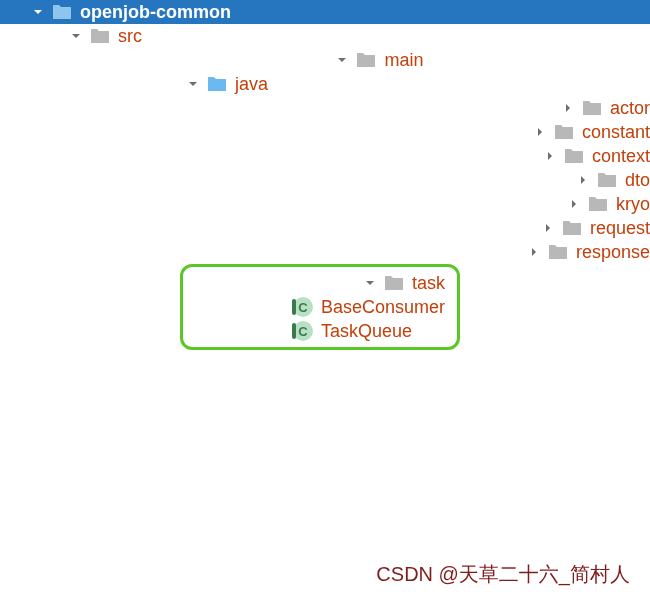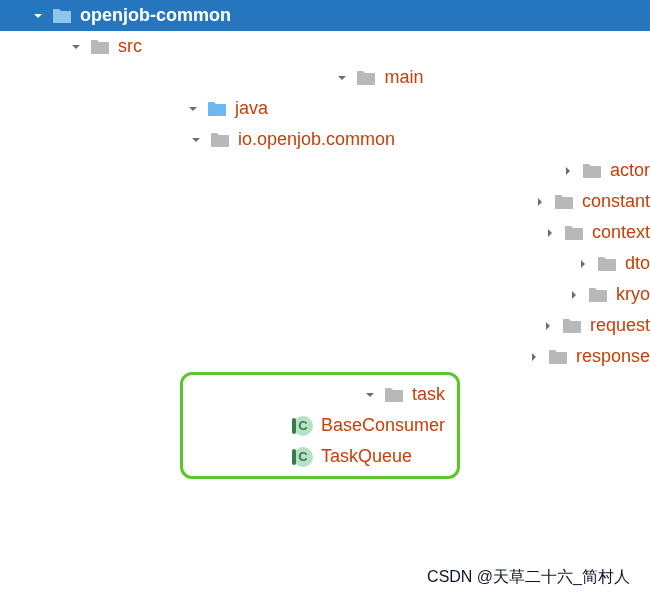--- a/index.html
+++ b/index.html
@@ -14,21 +14,21 @@
       width: 650px;
       height: 612px;
       overflow: hidden;
     }
     .tree {
       user-select: none;
     }
     .tree-item {
       display: flex;
       align-items: center;
-      height: 31px;
+      height: 24px;
       white-space: nowrap;
     }
     .tree-item.root-selected {
       background: #2675BF;
       color: #ffffff;
       font-weight: 600;
     }
     .chevron {
       width: 16px;
       height: 16px;
@@ -110,22 +110,22 @@
     .indent-1 { padding-left: 68px; }
     .indent-2 { padding-left: 108px; justify-content: center; }
     .indent-3 { padding-left: 148px; margin-left: 37px; }
     .indent-4 { padding-left: 188px; }
     .indent-5 { padding-left: 228px; justify-content: flex-end; }
     .indent-6 { padding-left: 268px; }
     .watermark {
       position: absolute;
       bottom: 24px;
       right: 20px;
-      color: #0f172a;
-      font-size: 16px;
+      color: #7f1d1d;
+      font-size: 20px;
       pointer-events: none;
     }
   </style>
 </head>
 <body>
 
 <div class="tree">
 
   <div class="tree-item root-selected indent-0">
     <span class="chevron expanded">
@@ -176,33 +176,20 @@
         </svg>
     </span>
     <span class="icon folder-icon">
       <svg viewBox="0 0 20 16">
           <path fill="#6cb8f0" d="M1 2 C1 1 1 1 2 1 L7 1 L9 3 L18 3 C19 3 19 3 19 4 L19 14 C19 15 19 15 18 15 L2 15 C1 15 1 15 1 14 Z"></path>
         </svg>
     </span>
     <span class="label">java</span>
   </div>
 
-  <div class="tree-item indent-4">
-    <span class="chevron expanded">
-      <svg viewBox="0 0 12 12">
-          <path d="M2 4 L6 8 L10 4 Z"></path>
-        </svg>
-    </span>
-    <span class="icon folder-icon">
-      <svg viewBox="0 0 20 16">
-          <path fill="#b8b8b8" d="M1 2 C1 1 1 1 2 1 L7 1 L9 3 L18 3 C19 3 19 3 19 4 L19 14 C19 15 19 15 18 15 L2 15 C1 15 1 15 1 14 Z"></path>
-        </svg>
-    </span>
-    <span class="label">io.openjob.common</span>
-  </div>
 
   <div class="tree-item indent-5">
     <span class="chevron collapsed">
       <svg viewBox="0 0 12 12">
           <path d="M4 2 L8 6 L4 10 Z"></path>
         </svg>
     </span>
     <span class="icon folder-icon">
       <svg viewBox="0 0 20 16">
           <path fill="#b8b8b8" d="M1 2 C1 1 1 1 2 1 L7 1 L9 3 L18 3 C19 3 19 3 19 4 L19 14 C19 15 19 15 18 15 L2 15 C1 15 1 15 1 14 Z"></path>

